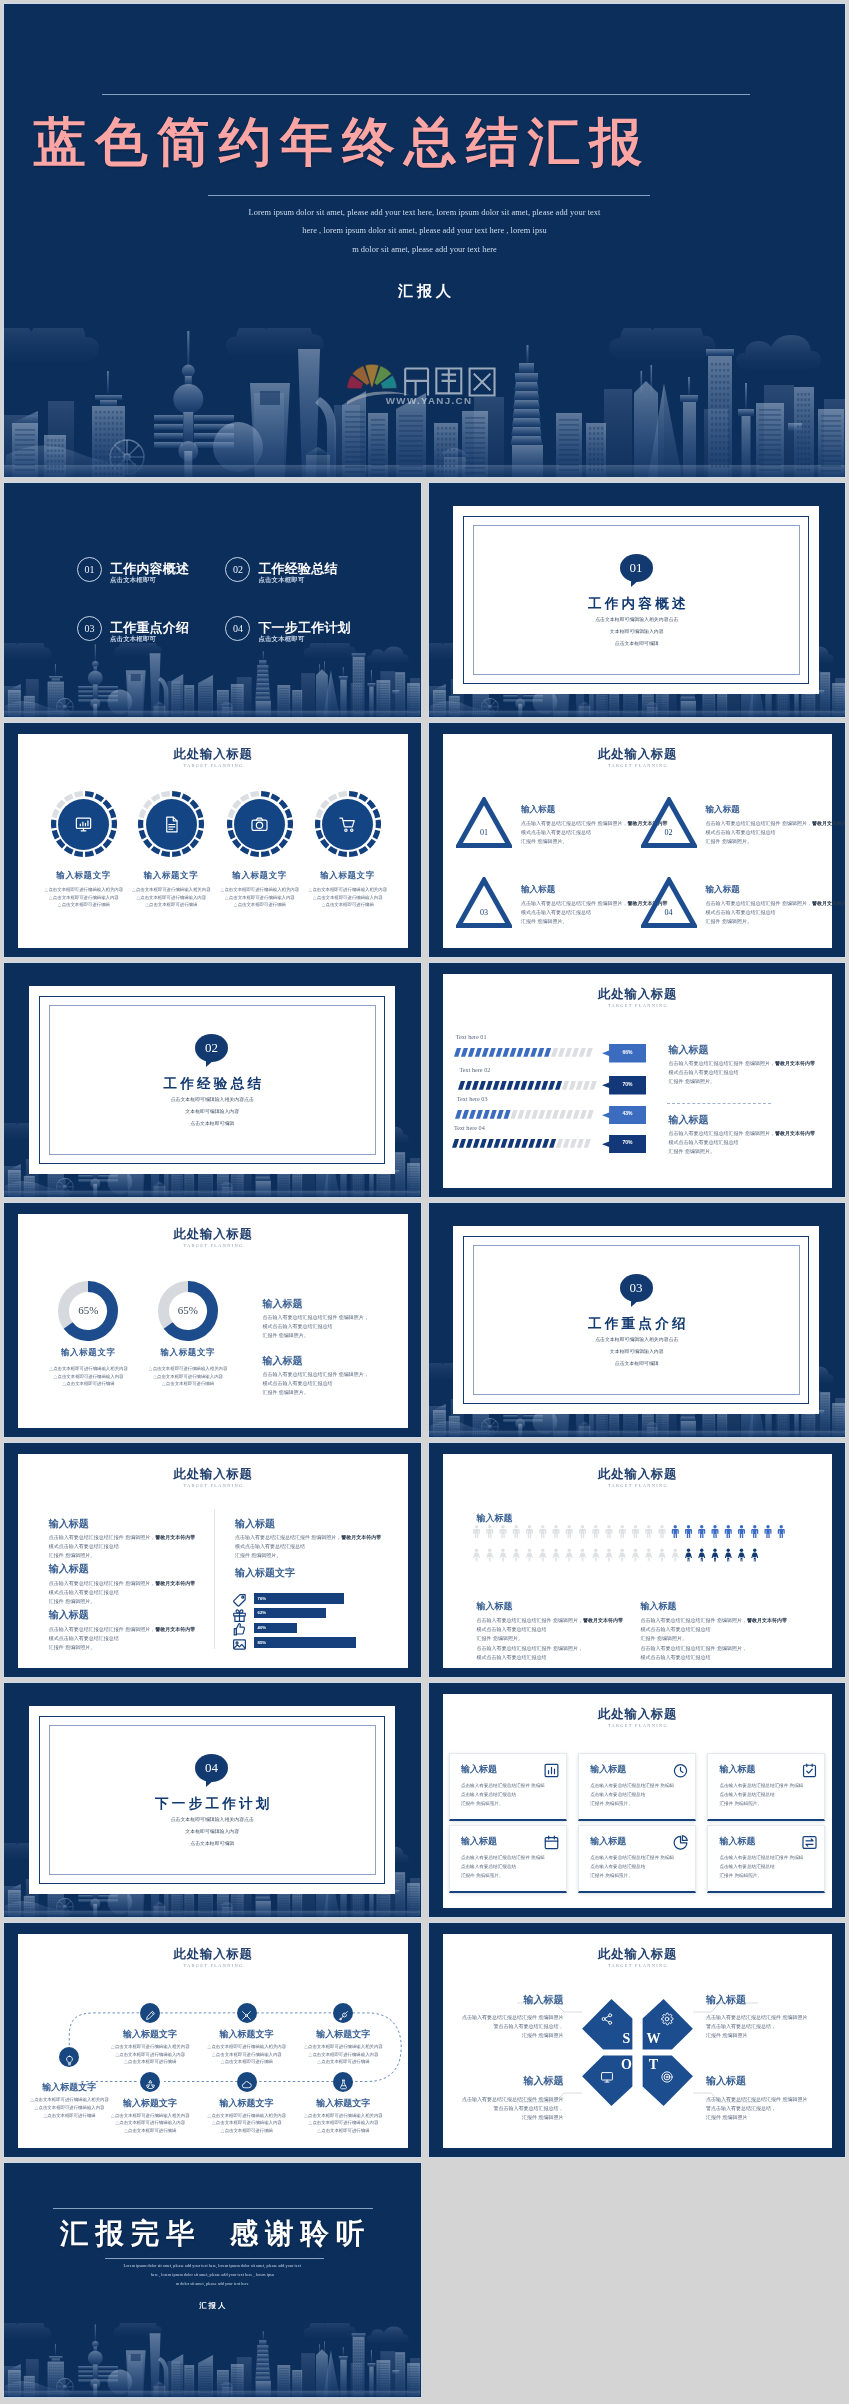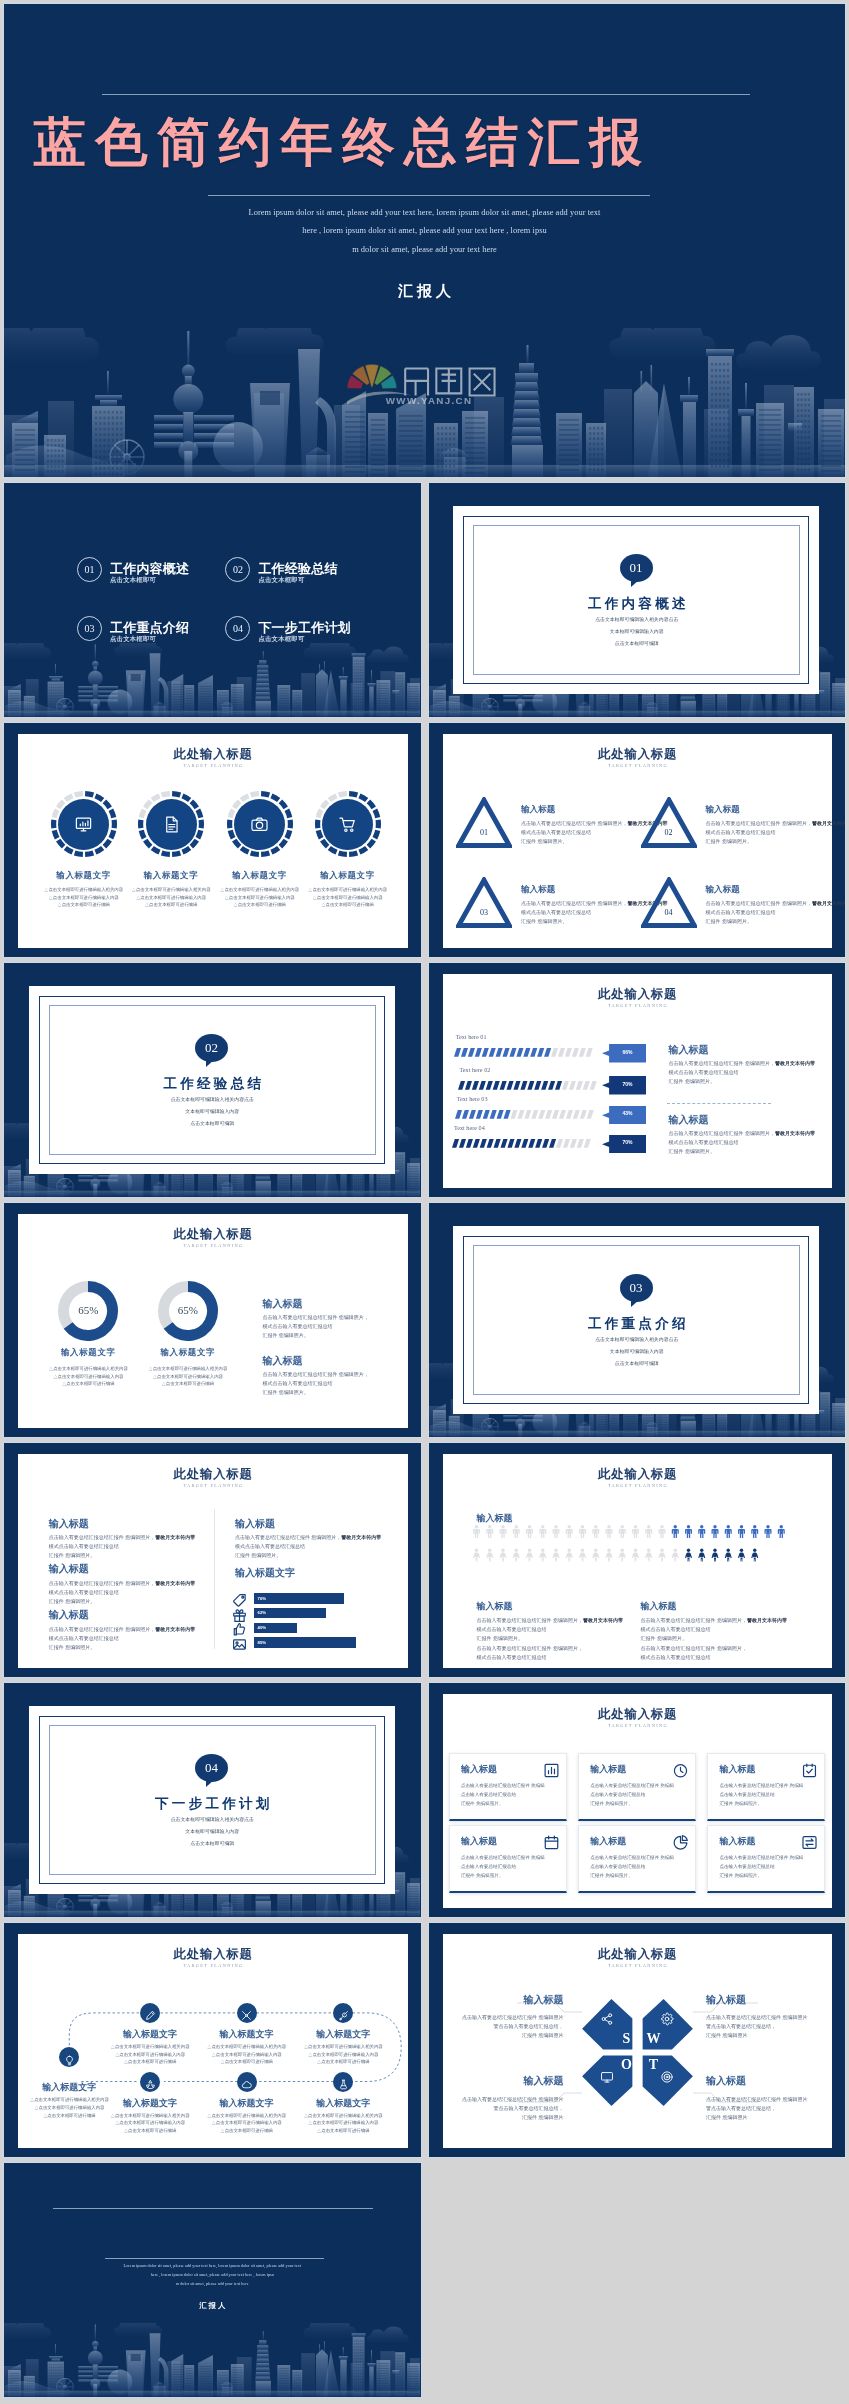--- a/index.html
+++ b/index.html
@@ -1668,20 +1668,21 @@
     <div>警点击输入有要总结汇报总结，</div>
     <div>汇报件 您编辑照片</div>
   </div>
   </div>
 </div>
 <div class="slide" id="ending" style="left:4px;top:2163.0px;width:416.5px;height:234.0px;">
   <svg class="skyline" viewBox="0 0 841 150" preserveAspectRatio="xMidYMax slice" xmlns="http://www.w3.org/2000/svg">
         <use href="#skyline-sym" x="0" y="0" width="841" height="150"></use>
       </svg>
   <div class="hr-rule" style="left:48.5px;top:44.6px;width:320.9px;"></div>
+  <div class="end-title" style="top:51.5px;">汇报完毕  感谢聆听</div>
   <div class="hr-rule" style="left:101.0px;top:94.6px;width:218.9px;"></div>
   <div class="hero-sub" style="top:98.1px;width:226.8px;font-size:4.16px;">
     <div>Lorem ipsum dolor sit amet, please add your text here, lorem ipsum dolor sit amet, please add your text</div>
     <div>here , lorem ipsum dolor sit amet, please add your text here , lorem ipsu</div>
     <div>m dolor sit amet, please add your text here</div>
   </div>
   <div class="hero-presenter" style="top:137.7px;font-size:7.43px;letter-spacing:1.98px;text-indent:1.98px;">汇报人</div>
 </div>
 </div>
 

